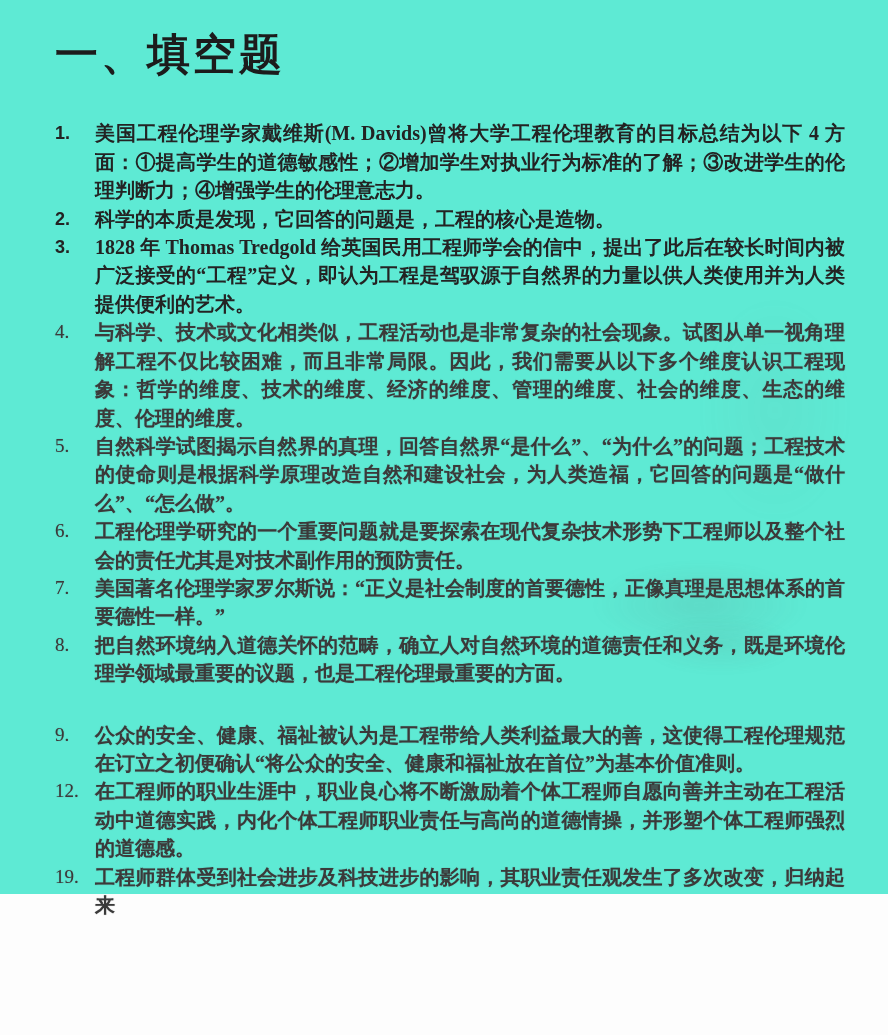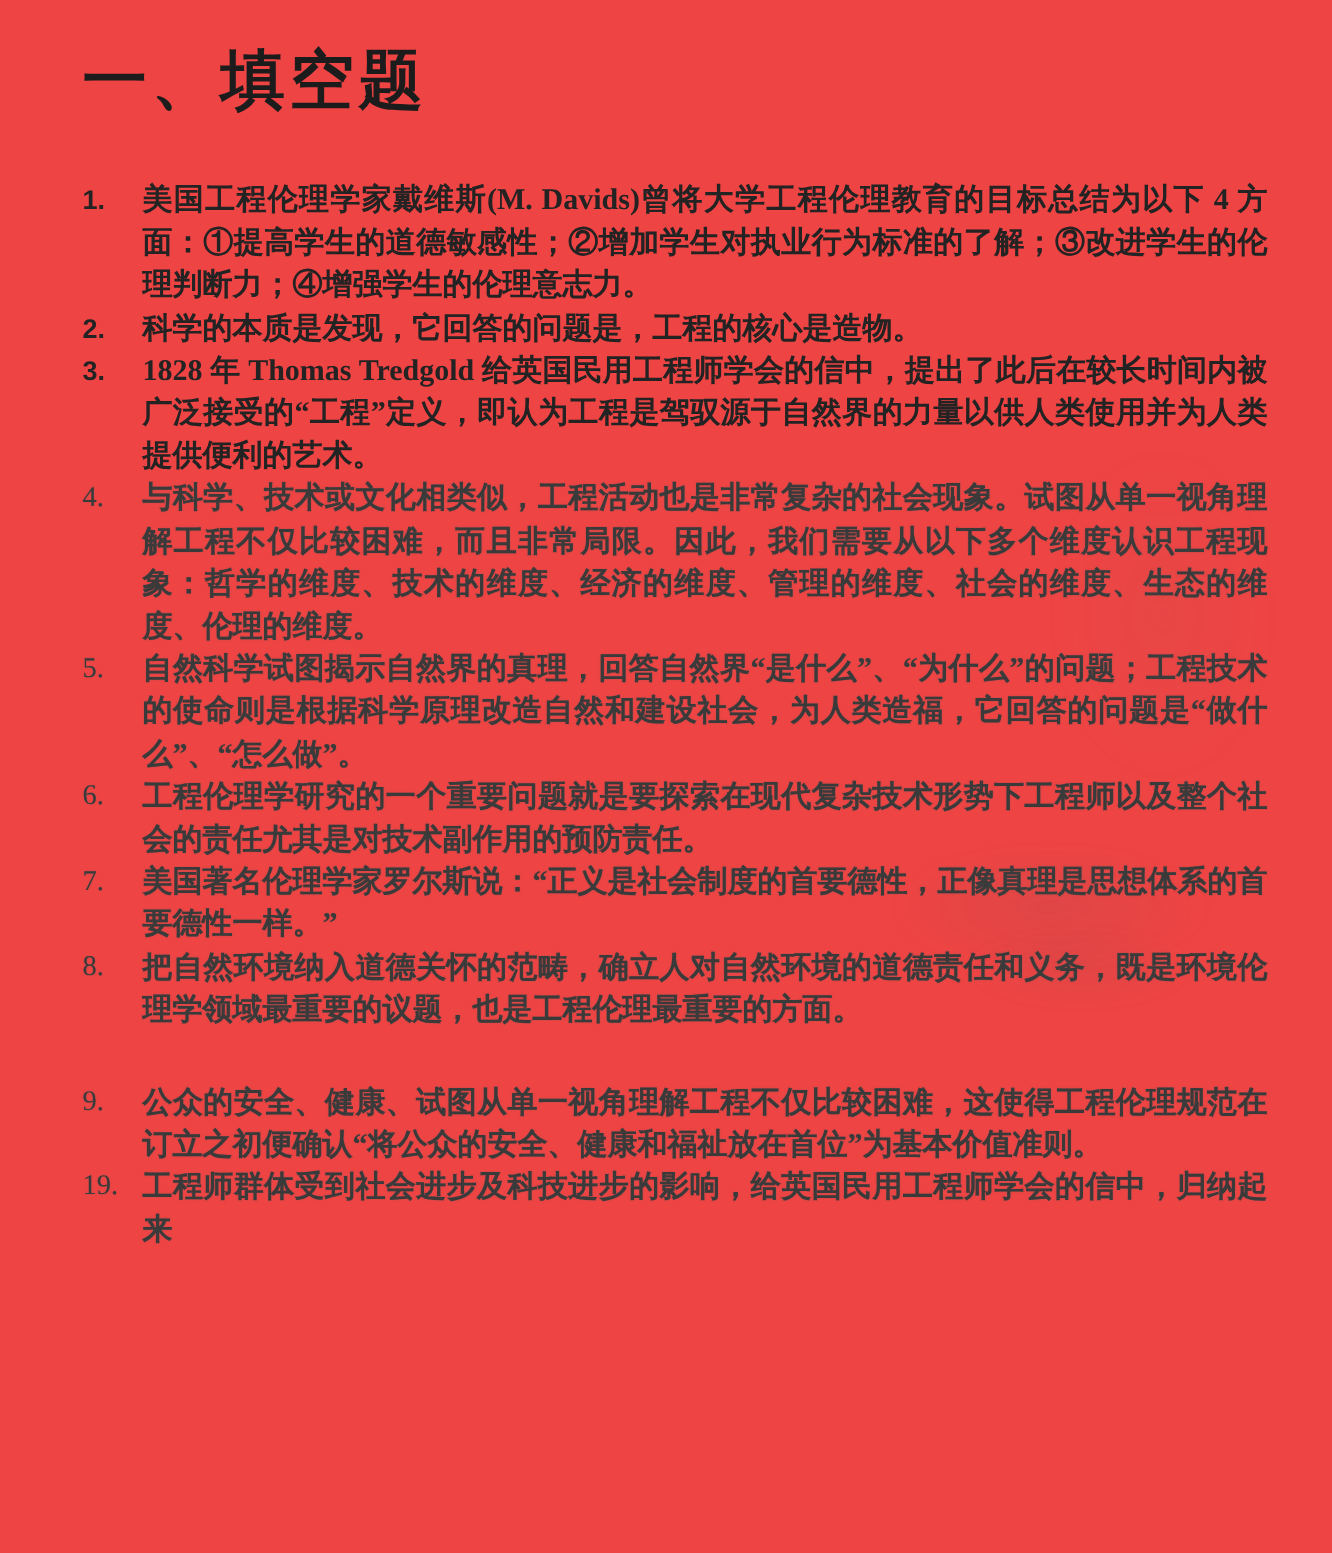--- a/index.html
+++ b/index.html
@@ -7,24 +7,24 @@
     padding: 0;
     background: #fdfdfd;
     width: 888px;
     height: 1035px;
     overflow: hidden;
     font-family: "Liberation Serif", "DejaVu Serif", serif;
   }
   .page {
     position: relative;
     width: 888px;
-    height: 1035px;
+    height: 894px;
     box-sizing: border-box;
     padding: 26px 43px 0 55px;
-    background: #ef4444;
+    background: #5eead4;
   }
   .section-title {
     font-size: 43px;
     font-weight: 700;
     letter-spacing: 3px;
     color: #1c1c1c;
     line-height: 1.15;
     margin: 4px 0 40px 0;
   }
   .list { }
@@ -125,25 +125,29 @@
       <span class="txt">美国著名伦理学家罗尔斯说：“正义是社会制度的首要德性，正像真理是思想体系的首要德性一样。”</span>
     </div>
 
     <div class="item scan">
       <span class="num">8.</span>
       <span class="txt">把自然环境纳入道德关怀的范畴，确立人对自然环境的道德责任和义务，既是环境伦理学领域最重要的议题，也是工程伦理最重要的方面。</span>
     </div>
 
     <div class="item scan gap-above">
       <span class="num">9.</span>
-      <span class="txt">公众的安全、健康、试图从单一视角理解工程不仅比较困难，这使得工程伦理规范在订立之初便确认“将公众的安全、健康和福祉放在首位”为基本价值准则。</span>
+      <span class="txt">公众的安全、健康、福祉被认为是工程带给人类利益最大的善，这使得工程伦理规范在订立之初便确认“将公众的安全、健康和福祉放在首位”为基本价值准则。</span>
     </div>
 
 
 
+    <div class="item scan">
+      <span class="num">12.</span>
+      <span class="txt">在工程师的职业生涯中，职业良心将不断激励着个体工程师自愿向善并主动在工程活动中道德实践，内化个体工程师职业责任与高尚的道德情操，并形塑个体工程师强烈的道德感。</span>
+    </div>
 
     <div class="item scan">
       <span class="num">19.</span>
-      <span class="txt">工程师群体受到社会进步及科技进步的影响，给英国民用工程师学会的信中，归纳起来</span>
+      <span class="txt">工程师群体受到社会进步及科技进步的影响，其职业责任观发生了多次改变，归纳起来</span>
     </div>
 
   </div>
 </div>
 
 </body></html>

